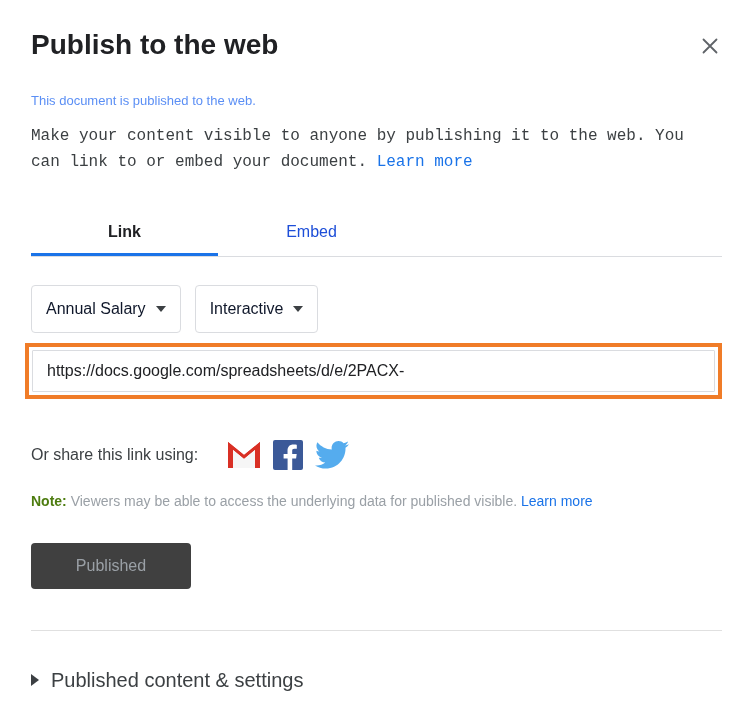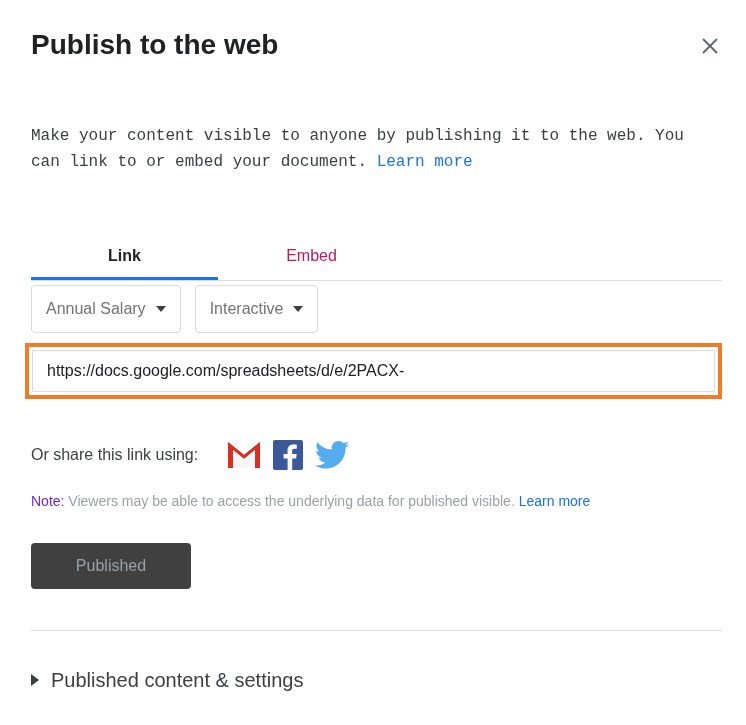--- a/index.html
+++ b/index.html
@@ -85,31 +85,30 @@
 
   
   .tabs {
     position: absolute;
     left: 31px;
     top: 215px;
     width: 691px;
     height: 42px;
     border-bottom: 1px solid #dadce0;
     box-sizing: border-box;
-    margin-top: 24px;
   }
   .tab {
     position: absolute;
     top: 0;
     height: 41px;
     display: flex;
     align-items: flex-start;
     justify-content: center;
     font-size: 16px;
-    color: #be185d;
+    color: #1d4ed8;
     cursor: pointer;
     padding-top: 8px;
     box-sizing: border-box;
     background: transparent;
     border: none;
     font-family: "Liberation Sans", sans-serif;
   }
   .tab-link { left: 0; width: 187px; }
   .tab-embed { left: 187px; width: 187px; }
   .tab.active {
@@ -130,21 +129,21 @@
     height: 48px;
     min-width: 0;
     padding: 0 14px;
     border: 1px solid #dadce0;
     border-radius: 4px;
     background: #ffffff;
     display: flex;
     align-items: center;
     gap: 10px;
     font-size: 16px;
-    color: #737373;
+    color: #0f172a;
     cursor: pointer;
     box-sizing: border-box;
     font-family: "Liberation Sans", sans-serif;
     white-space: nowrap;
     text-align: right;
   }
   .caret {
     width: 0;
     height: 0;
     border-left: 5px solid transparent;
@@ -208,22 +207,22 @@
   .note {
     position: absolute;
     left: 31px;
     top: 491px;
     font-size: 14px;
     line-height: 20px;
     color: #9aa0a6;
     white-space: nowrap;
   }
   .note b {
-    color: #6d28d9;
-    font-weight: 400;
+    color: #4d7c0f;
+    font-weight: 700;
     margin-top: 20px;
   }
   .note .link-strong { font-size: 14px; }
 
   
   .published-btn {
     position: absolute;
     left: 31px;
     top: 543px;
     width: 160px;
@@ -283,20 +282,21 @@
   <div class="dlg-title">Publish to the web</div>
 
   <button class="close-btn">
     <span>
       <svg width="18" height="18" viewBox="0 0 18 18" aria-hidden="true">
         <path d="M2.5 2.5 L15.5 15.5 M15.5 2.5 L2.5 15.5" stroke="#5f6368" stroke-width="1.8" stroke-linecap="round"></path>
       </svg>
     </span>
   </button>
 
+  <div class="status-line">This document is published to the web.</div>
 
   <div class="description">
     <span>Make your content visible to anyone by publishing it to the web. You can link to or embed your document. </span><a class="link-strong" href="#">Learn more</a>
   </div>
 
   <div class="tabs">
     <button class="tab tab-link active">Link</button>
     <button class="tab tab-embed">Embed</button>
   </div>
 

